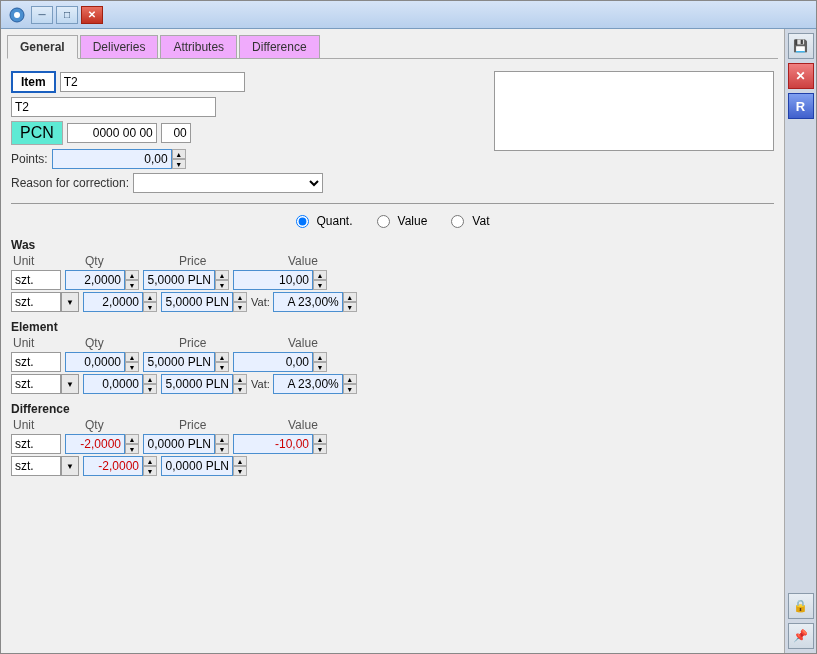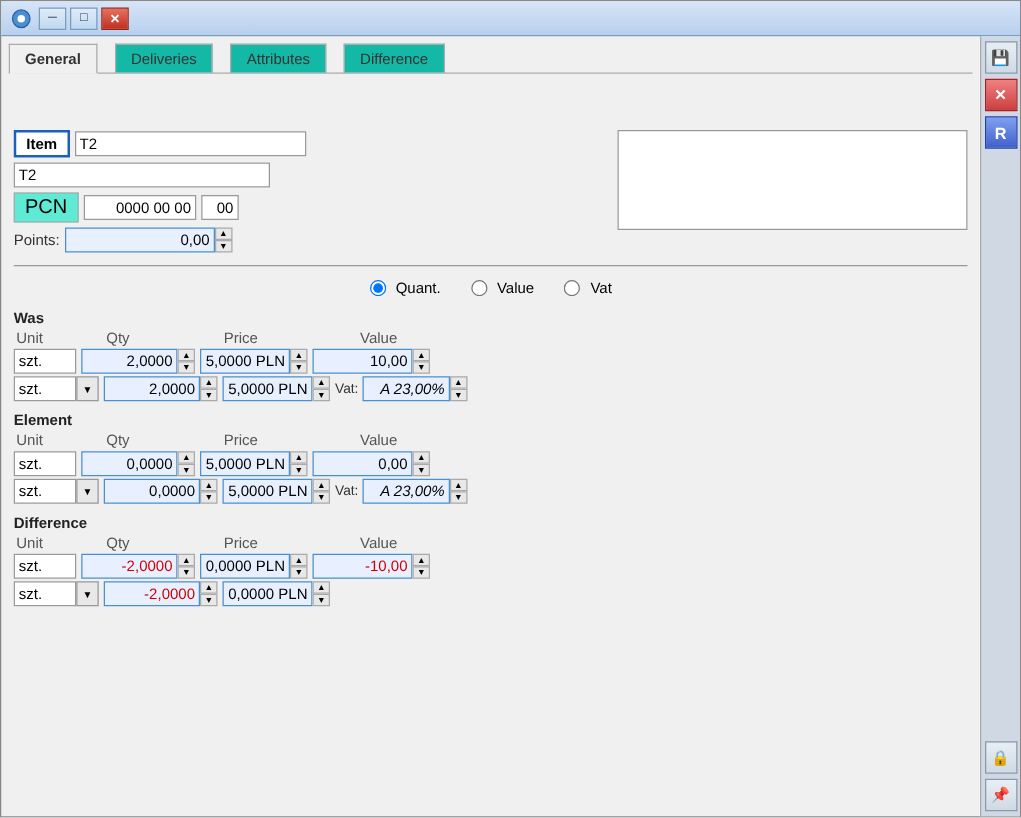--- a/index.html
+++ b/index.html
@@ -11,25 +11,25 @@
     .title-bar-icon { width: 16px; height: 16px; margin-right: 6px; }
     .title-bar-text { flex: 1; font-size: 12px; font-weight: bold; color: #1a3a5c; }
     .title-bar-buttons { display: flex; gap: 3px; }
     .title-btn { width: 22px; height: 18px; border: 1px solid #7a9cbf; background: linear-gradient(to bottom, #e0ecf8, #c0d8f0); cursor: pointer; display: flex; align-items: center; justify-content: center; font-size: 10px; color: #1a3a5c; font-weight: bold; }
     .title-btn.close { background: linear-gradient(to bottom, #e87060, #c03020); color: white; border-color: #a02010; }
 
     .main-content { display: flex; flex: 1; }
 
     .content-area { flex: 1; padding: 6px; display: flex; flex-direction: column; }
 
-    .tabs { display: flex; border-bottom: 1px solid #aaa; margin-bottom: 8px; gap: 12px; }
-    .tab { padding: 4px 12px; border: 1px solid #aaa; border-bottom: none; margin-right: 2px; background: #14b8a6; cursor: pointer; font-size: 12px; color: #333; }
+    .tabs { display: flex; border-bottom: 1px solid #aaa; margin-bottom: 8px; }
+    .tab { padding: 4px 12px; border: 1px solid #aaa; border-bottom: none; margin-right: 2px; background: #f0abfc; cursor: pointer; font-size: 12px; color: #333; }
     .tab.active { background: #f0f0f0; font-weight: bold; border-bottom: 1px solid #f0f0f0; margin-bottom: -1px; }
 
-    .form-area { flex: 1; overflow-y: auto; padding: 4px; margin-top: 33px; }
+    .form-area { flex: 1; overflow-y: auto; padding: 4px; }
 
     .row { display: flex; align-items: center; margin-bottom: 4px; gap: 4px; }
 
     .btn-item { padding: 2px 8px; border: 2px solid #1a5fbf; background: #fff; font-weight: bold; font-size: 12px; cursor: pointer; min-width: 40px; text-align: center; }
     .btn-pcn { padding: 2px 8px; border: 1px solid #aaa; background: #5eead4; cursor: pointer; font-size: 16px; }
     .btn-country { padding: 2px 8px; border: 1px solid #aaa; background: #e8e8e8; cursor: pointer; font-size: 12px; }
 
     .text-input { border: 1px solid #999; background: #fff; height: 20px; padding: 1px 3px; font-size: 12px; }
     .text-input-t2 { width: 185px; }
     .text-input-pcn1 { width: 90px; text-align: right; }
@@ -61,26 +61,26 @@
     .grid-header { display: flex; gap: 4px; margin-bottom: 2px; color: #555; font-size: 12px; padding: 0 2px; }
     .grid-header .col-unit { width: 68px; }
     .grid-header .col-qty { width: 90px; }
     .grid-header .col-price { width: 105px; }
     .grid-header .col-value { width: 110px; }
 
     .grid-row { display: flex; gap: 4px; margin-bottom: 2px; align-items: center; }
     .unit-input { width: 50px; border: 1px solid #999; background: #fff; height: 20px; padding: 1px 3px; font-size: 12px; }
     .unit-dropdown { width: 18px; border: 1px solid #999; background: #e8e8e8; height: 20px; cursor: pointer; display: flex; align-items: center; justify-content: center; font-size: 8px; }
 
-    .qty-spin input { width: 77px; }
+    .qty-spin input { width: 60px; }
     .price-spin input { width: 72px; }
     .value-spin input { width: 80px; }
 
     .vat-label { font-size: 11px; color: #333; }
-    .vat-spin input { width: 70px; font-style: italic; }
+    .vat-spin input { width: 70px; }
 
     .diff-negative { color: #c00; }
 
     .sidebar { width: 32px; background: #d0d8e4; border-left: 1px solid #aaa; display: flex; flex-direction: column; align-items: center; padding: 4px 2px; gap: 4px; }
     .side-btn { width: 26px; height: 26px; border: 1px solid #8a9aaa; background: linear-gradient(to bottom, #e8eef4, #d0dae4); cursor: pointer; display: flex; align-items: center; justify-content: center; font-size: 14px; }
     .side-btn.red { background: linear-gradient(to bottom, #f08080, #cc4040); border-color: #aa2020; }
     .side-btn.blue { background: linear-gradient(to bottom, #80a0f0, #4060cc); border-color: #2040aa; }
     .side-btn-sm { width: 26px; height: 26px; border: 1px solid #8a9aaa; background: linear-gradient(to bottom, #e8eef4, #d0dae4); cursor: pointer; display: flex; align-items: center; justify-content: center; font-size: 10px; }
   </style>
 </head>
@@ -137,20 +137,26 @@
               <span class="points-label">Points:</span>
               <div class="spin-input">
                 <input type="text" style="width: 120px;" value="0,00">
                 <div class="spin-btns">
                   <button class="spin-btn">▲</button>
                   <button class="spin-btn">▼</button>
                 </div>
               </div>
             </div>
 
+            <div class="row">
+              <span class="reason-label">Reason for correction:</span>
+              <select class="select-input" style="width:190px;">
+                <option value=""></option>
+              </select>
+            </div>
 
           </div>
 
           <div>
             <textarea class="textarea-box" style=""></textarea>
           </div>
         </div>
 
         <hr class="separator">
 

